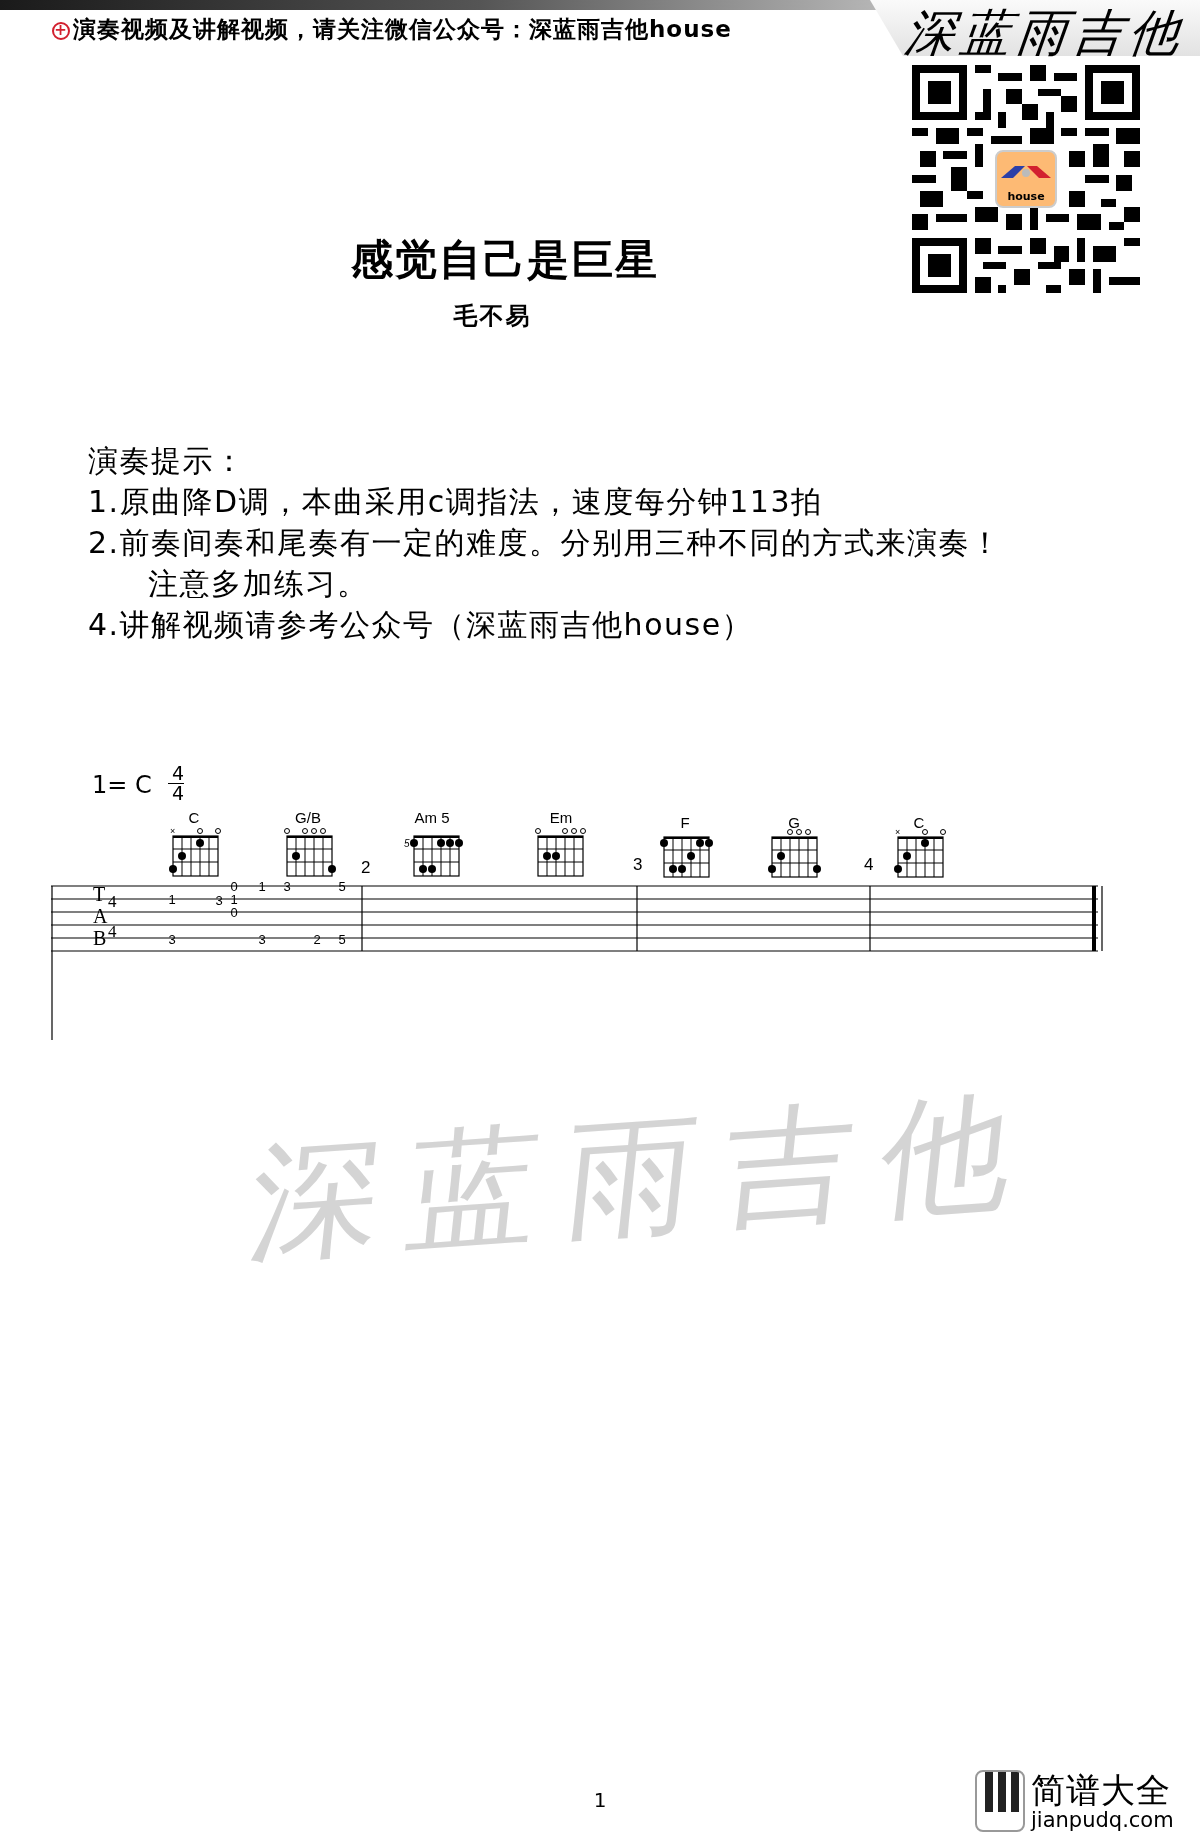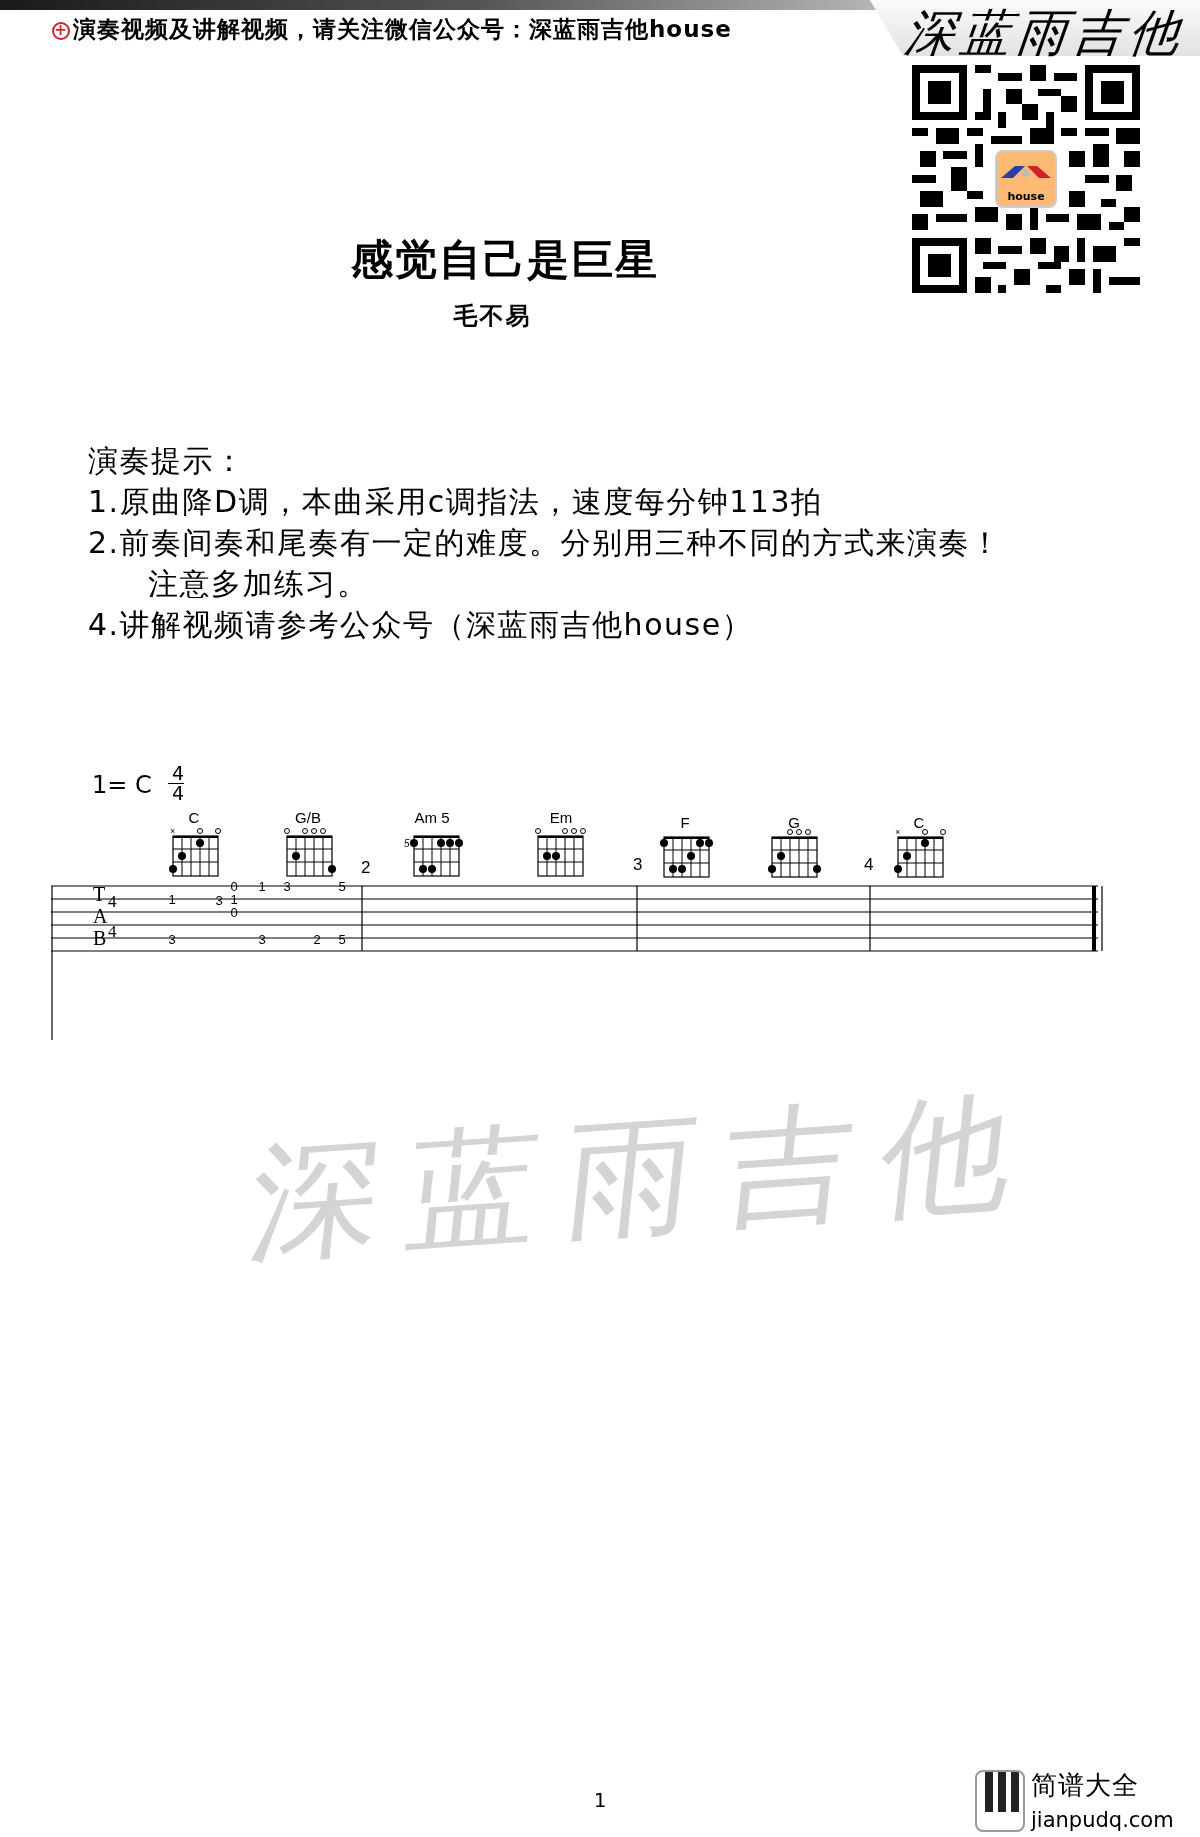--- a/index.html
+++ b/index.html
@@ -45,21 +45,21 @@
   .watermark { left: 250px; top: 1090px; font-family: "DejaVu Serif", serif; font-size: 130px; color: rgba(160,160,160,0.45);
     letter-spacing: 28px; white-space: nowrap; transform: rotate(-4deg) skewX(-10deg); pointer-events: none; }
 
   .page-number { left: 0; width: 1200px; top: 1788px; text-align: center; font-size: 20px; }
 
   
   .footer-logo { left: 975px; top: 1770px; width: 220px; height: 62px; }
   .piano { position: absolute; left: 0; top: 0; width: 50px; height: 62px; border: 2px solid #999; border-radius: 8px;
     background: #fff; overflow: hidden; }
   .piano .k { position: absolute; top: 0; width: 8px; height: 40px; background: #222; }
-  .footer-cn { position: absolute; left: 56px; top: -2px; font-size: 26px; white-space: nowrap; letter-spacing: 1px; }
+  .footer-cn { position: absolute; left: 56px; top: -2px; font-size: 34px; white-space: nowrap; letter-spacing: 1px; }
   .footer-url { position: absolute; left: 56px; top: 38px; font-size: 21px; white-space: nowrap; }
 </style>
 </head>
 <body>
 
 <div class="abs top-bar"></div>
 <div class="abs banner-text">
   <span class="plus-icon">+</span><span>演奏视频及讲解视频，请关注微信公众号：深蓝雨吉他house</span>
 </div>
 <div class="abs brand-tab"></div>

